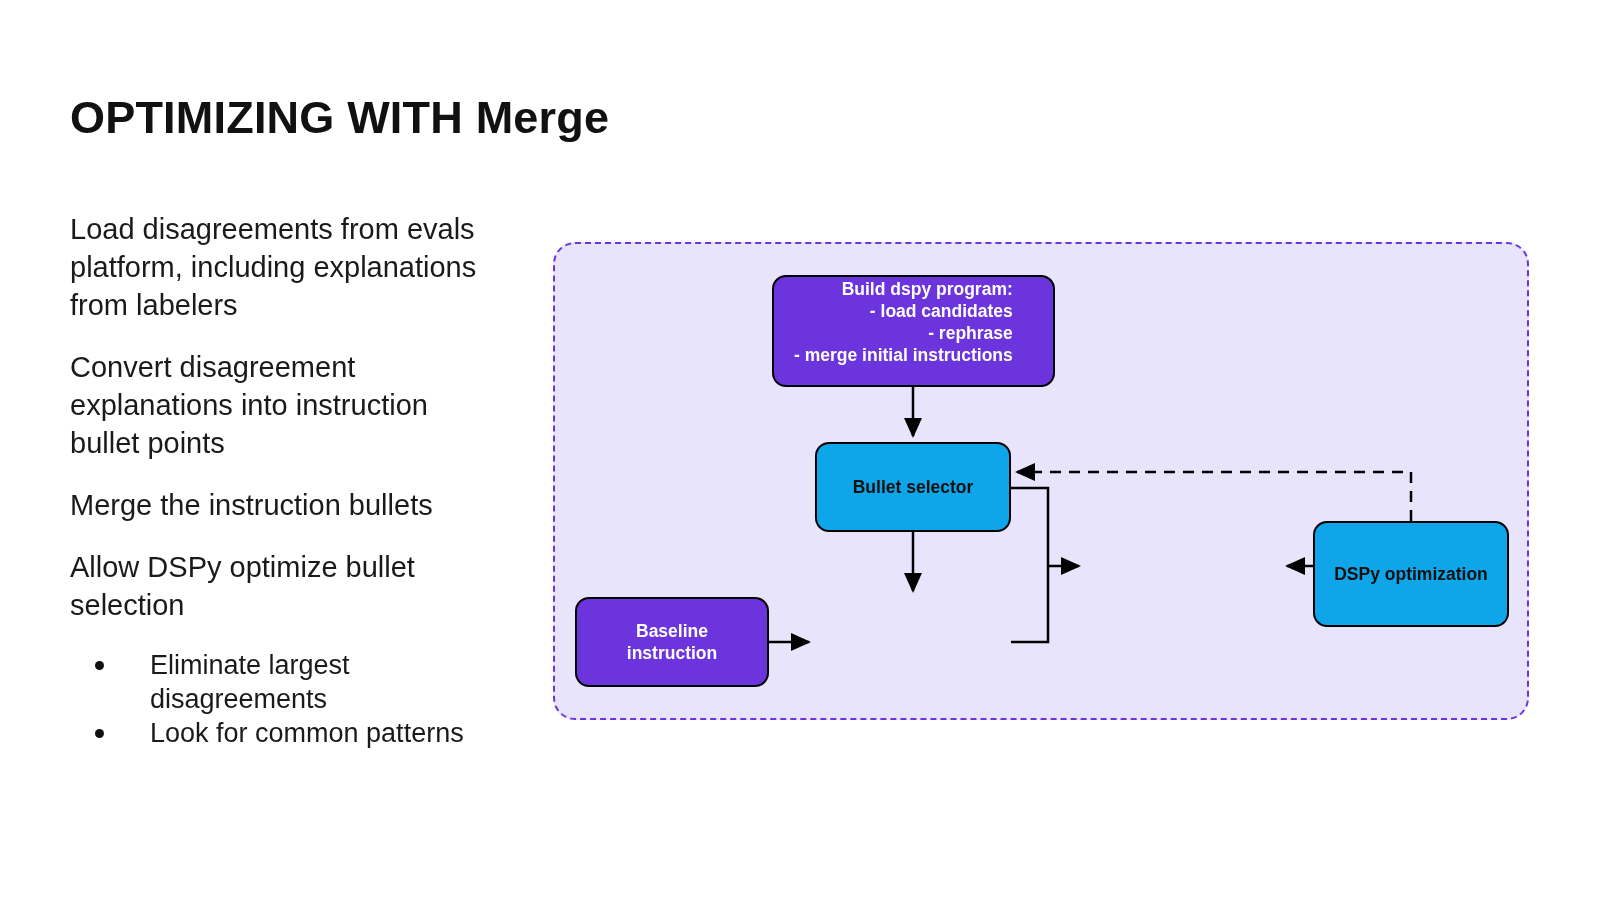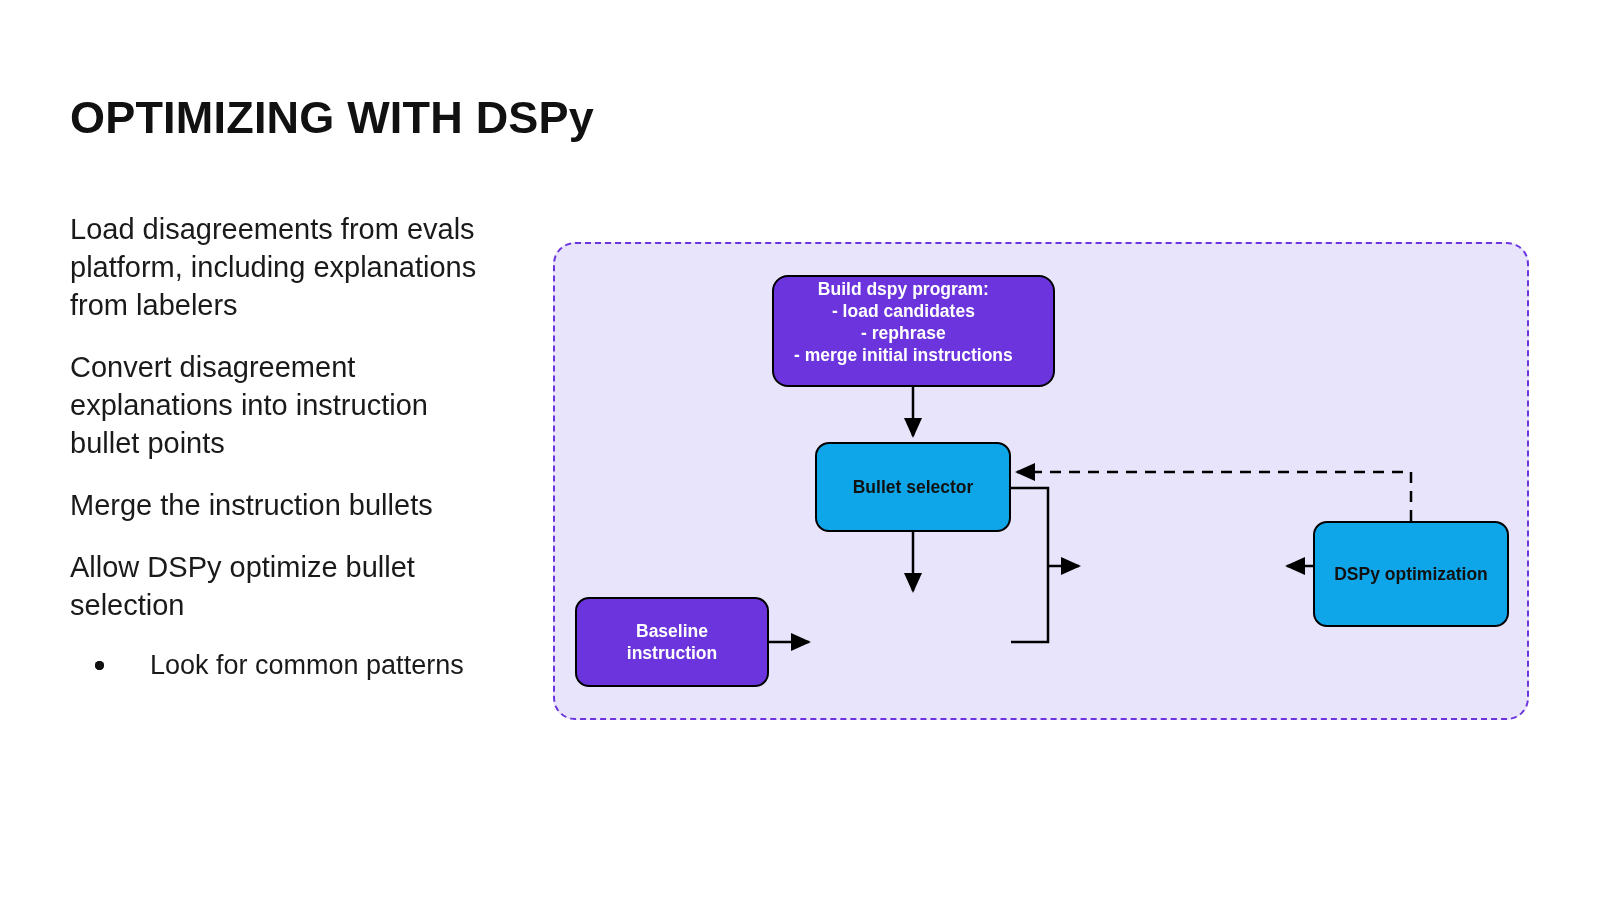--- a/index.html
+++ b/index.html
@@ -100,48 +100,48 @@
     color: #111111;
     background: #0ea5e9;
   }
   .node.purple {
     background: #6B34DC;
     color: #ffffff;
     border-color: #000000;
   }
   .node.left-align {
     justify-content: flex-start;
-    text-align: center;
+    text-align: right;
     padding: 0 0 18px 20px;
-    border-radius: 16px;
   }
   .node .lines { white-space: pre-line; }
 
   
   #node-build      { left: 217px; top: 31px;  width: 283px; height: 112px; }
   #node-bullet     { left: 260px; top: 198px; width: 196px; height: 90px; }
   #node-rater      { left: 260px; top: 353px; width: 196px; height: 90px; }
   #node-baseline   { left: 20px;  top: 353px; width: 194px; height: 90px; }
   #node-module     { left: 530px; top: 277px; width: 196px; height: 90px; }
   #node-optimize   { left: 758px; top: 277px; width: 196px; height: 106px; }
 </style>
 </head>
 <body>
 
-<div id="slide-title">OPTIMIZING WITH DSPy</div>
+<div id="slide-title">OPTIMIZING WITH Merge</div>
 
 <div id="body-column">
   <p class="para">Load disagreements from evals platform, including explanations from labelers</p>
   <p class="para">Convert disagreement explanations into instruction bullet points</p>
   <p class="para">Merge the instruction bullets</p>
   <p class="para">Allow DSPy optimize bullet selection</p>
 
   <ul id="sub-bullets">
     <li>
       <span class="dot"></span>
+      <span>Eliminate largest disagreements</span>
     </li>
     <li>
       <span class="dot"></span>
       <span>Look for common patterns</span>
     </li>
   </ul>
 </div>
 
 <div id="diagram-panel">
 

